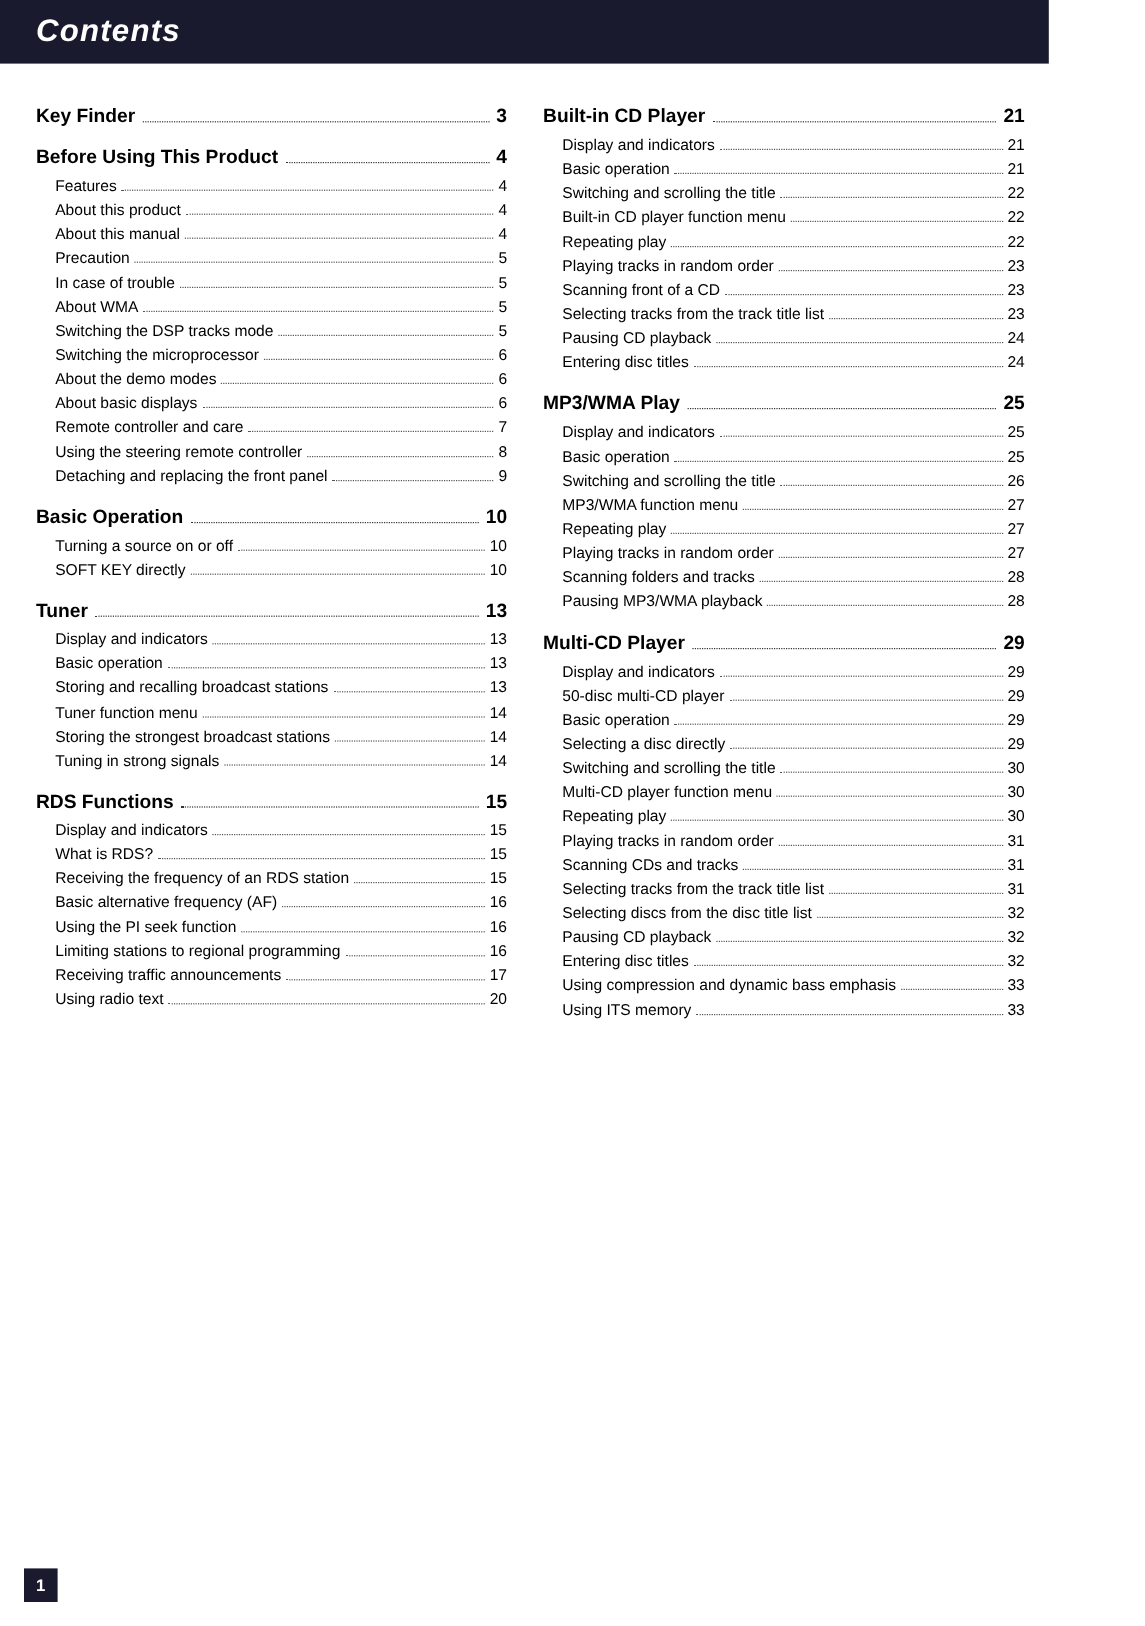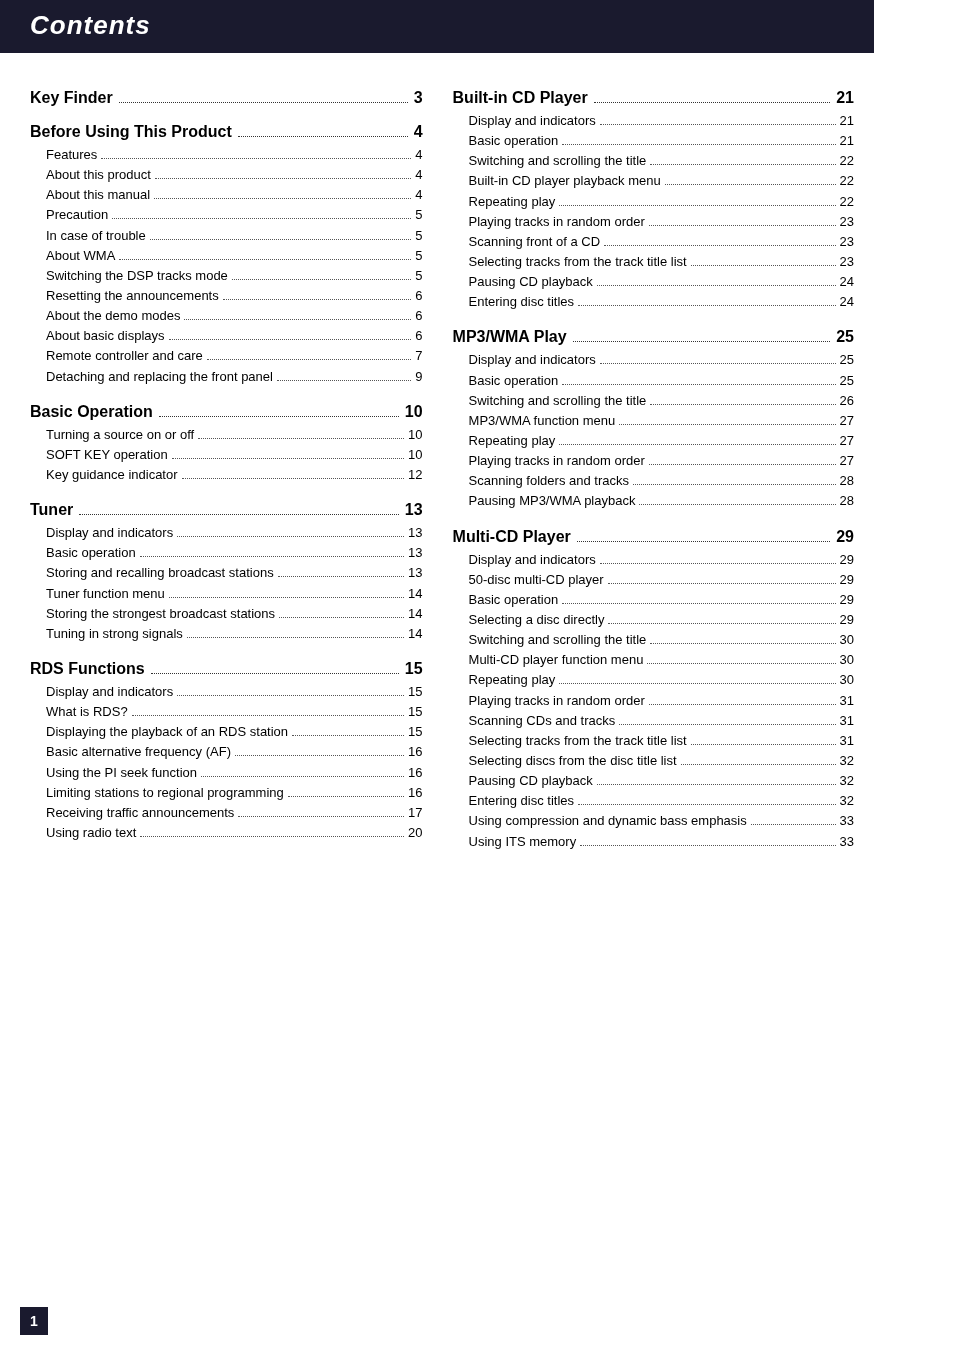--- a/index.html
+++ b/index.html
@@ -164,66 +164,66 @@
             <span class="item-label">About WMA</span>
             <span class="item-dots"></span>
             <span class="item-page">5</span>
           </div>
           <div class="toc-item">
             <span class="item-label">Switching the DSP tracks mode</span>
             <span class="item-dots"></span>
             <span class="item-page">5</span>
           </div>
           <div class="toc-item">
-            <span class="item-label">Resetting the announcements</span>
+            <span class="item-label">Switching the microprocessor</span>
             <span class="item-dots"></span>
             <span class="item-page">6</span>
           </div>
           <div class="toc-item">
             <span class="item-label">About the demo modes</span>
             <span class="item-dots"></span>
             <span class="item-page">6</span>
           </div>
           <div class="toc-item">
             <span class="item-label">About basic displays</span>
             <span class="item-dots"></span>
             <span class="item-page">6</span>
           </div>
           <div class="toc-item">
             <span class="item-label">Remote controller and care</span>
             <span class="item-dots"></span>
             <span class="item-page">7</span>
           </div>
           <div class="toc-item">
+            <span class="item-label">Using the steering remote controller</span>
+            <span class="item-dots"></span>
+            <span class="item-page">8</span>
+          </div>
+          <div class="toc-item">
             <span class="item-label">Detaching and replacing the front panel</span>
             <span class="item-dots"></span>
             <span class="item-page">9</span>
           </div>
         </div>
         <div>
           <div class="section-title">
             <span class="title-text">Basic Operation</span>
             <span class="dots"></span>
             <span class="page-num">10</span>
           </div>
           <div class="toc-item">
             <span class="item-label">Turning a source on or off</span>
             <span class="item-dots"></span>
             <span class="item-page">10</span>
           </div>
           <div class="toc-item">
-            <span class="item-label">SOFT KEY operation</span>
+            <span class="item-label">SOFT KEY directly</span>
             <span class="item-dots"></span>
             <span class="item-page">10</span>
           </div>
-          <div class="toc-item">
-            <span class="item-label">Key guidance indicator</span>
-            <span class="item-dots"></span>
-            <span class="item-page">12</span>
-          </div>
         </div>
         <div>
           <div class="section-title">
             <span class="title-text">Tuner</span>
             <span class="dots"></span>
             <span class="page-num">13</span>
           </div>
           <div class="toc-item">
             <span class="item-label">Display and indicators</span>
             <span class="item-dots"></span>
@@ -265,21 +265,21 @@
             <span class="item-label">Display and indicators</span>
             <span class="item-dots"></span>
             <span class="item-page">15</span>
           </div>
           <div class="toc-item">
             <span class="item-label">What is RDS?</span>
             <span class="item-dots"></span>
             <span class="item-page">15</span>
           </div>
           <div class="toc-item">
-            <span class="item-label">Displaying the playback of an RDS station</span>
+            <span class="item-label">Receiving the frequency of an RDS station</span>
             <span class="item-dots"></span>
             <span class="item-page">15</span>
           </div>
           <div class="toc-item">
             <span class="item-label">Basic alternative frequency (AF)</span>
             <span class="item-dots"></span>
             <span class="item-page">16</span>
           </div>
           <div class="toc-item">
             <span class="item-label">Using the PI seek function</span>
@@ -320,21 +320,21 @@
             <span class="item-label">Basic operation</span>
             <span class="item-dots"></span>
             <span class="item-page">21</span>
           </div>
           <div class="toc-item">
             <span class="item-label">Switching and scrolling the title</span>
             <span class="item-dots"></span>
             <span class="item-page">22</span>
           </div>
           <div class="toc-item">
-            <span class="item-label">Built-in CD player playback menu</span>
+            <span class="item-label">Built-in CD player function menu</span>
             <span class="item-dots"></span>
             <span class="item-page">22</span>
           </div>
           <div class="toc-item">
             <span class="item-label">Repeating play</span>
             <span class="item-dots"></span>
             <span class="item-page">22</span>
           </div>
           <div class="toc-item">
             <span class="item-label">Playing tracks in random order</span>

